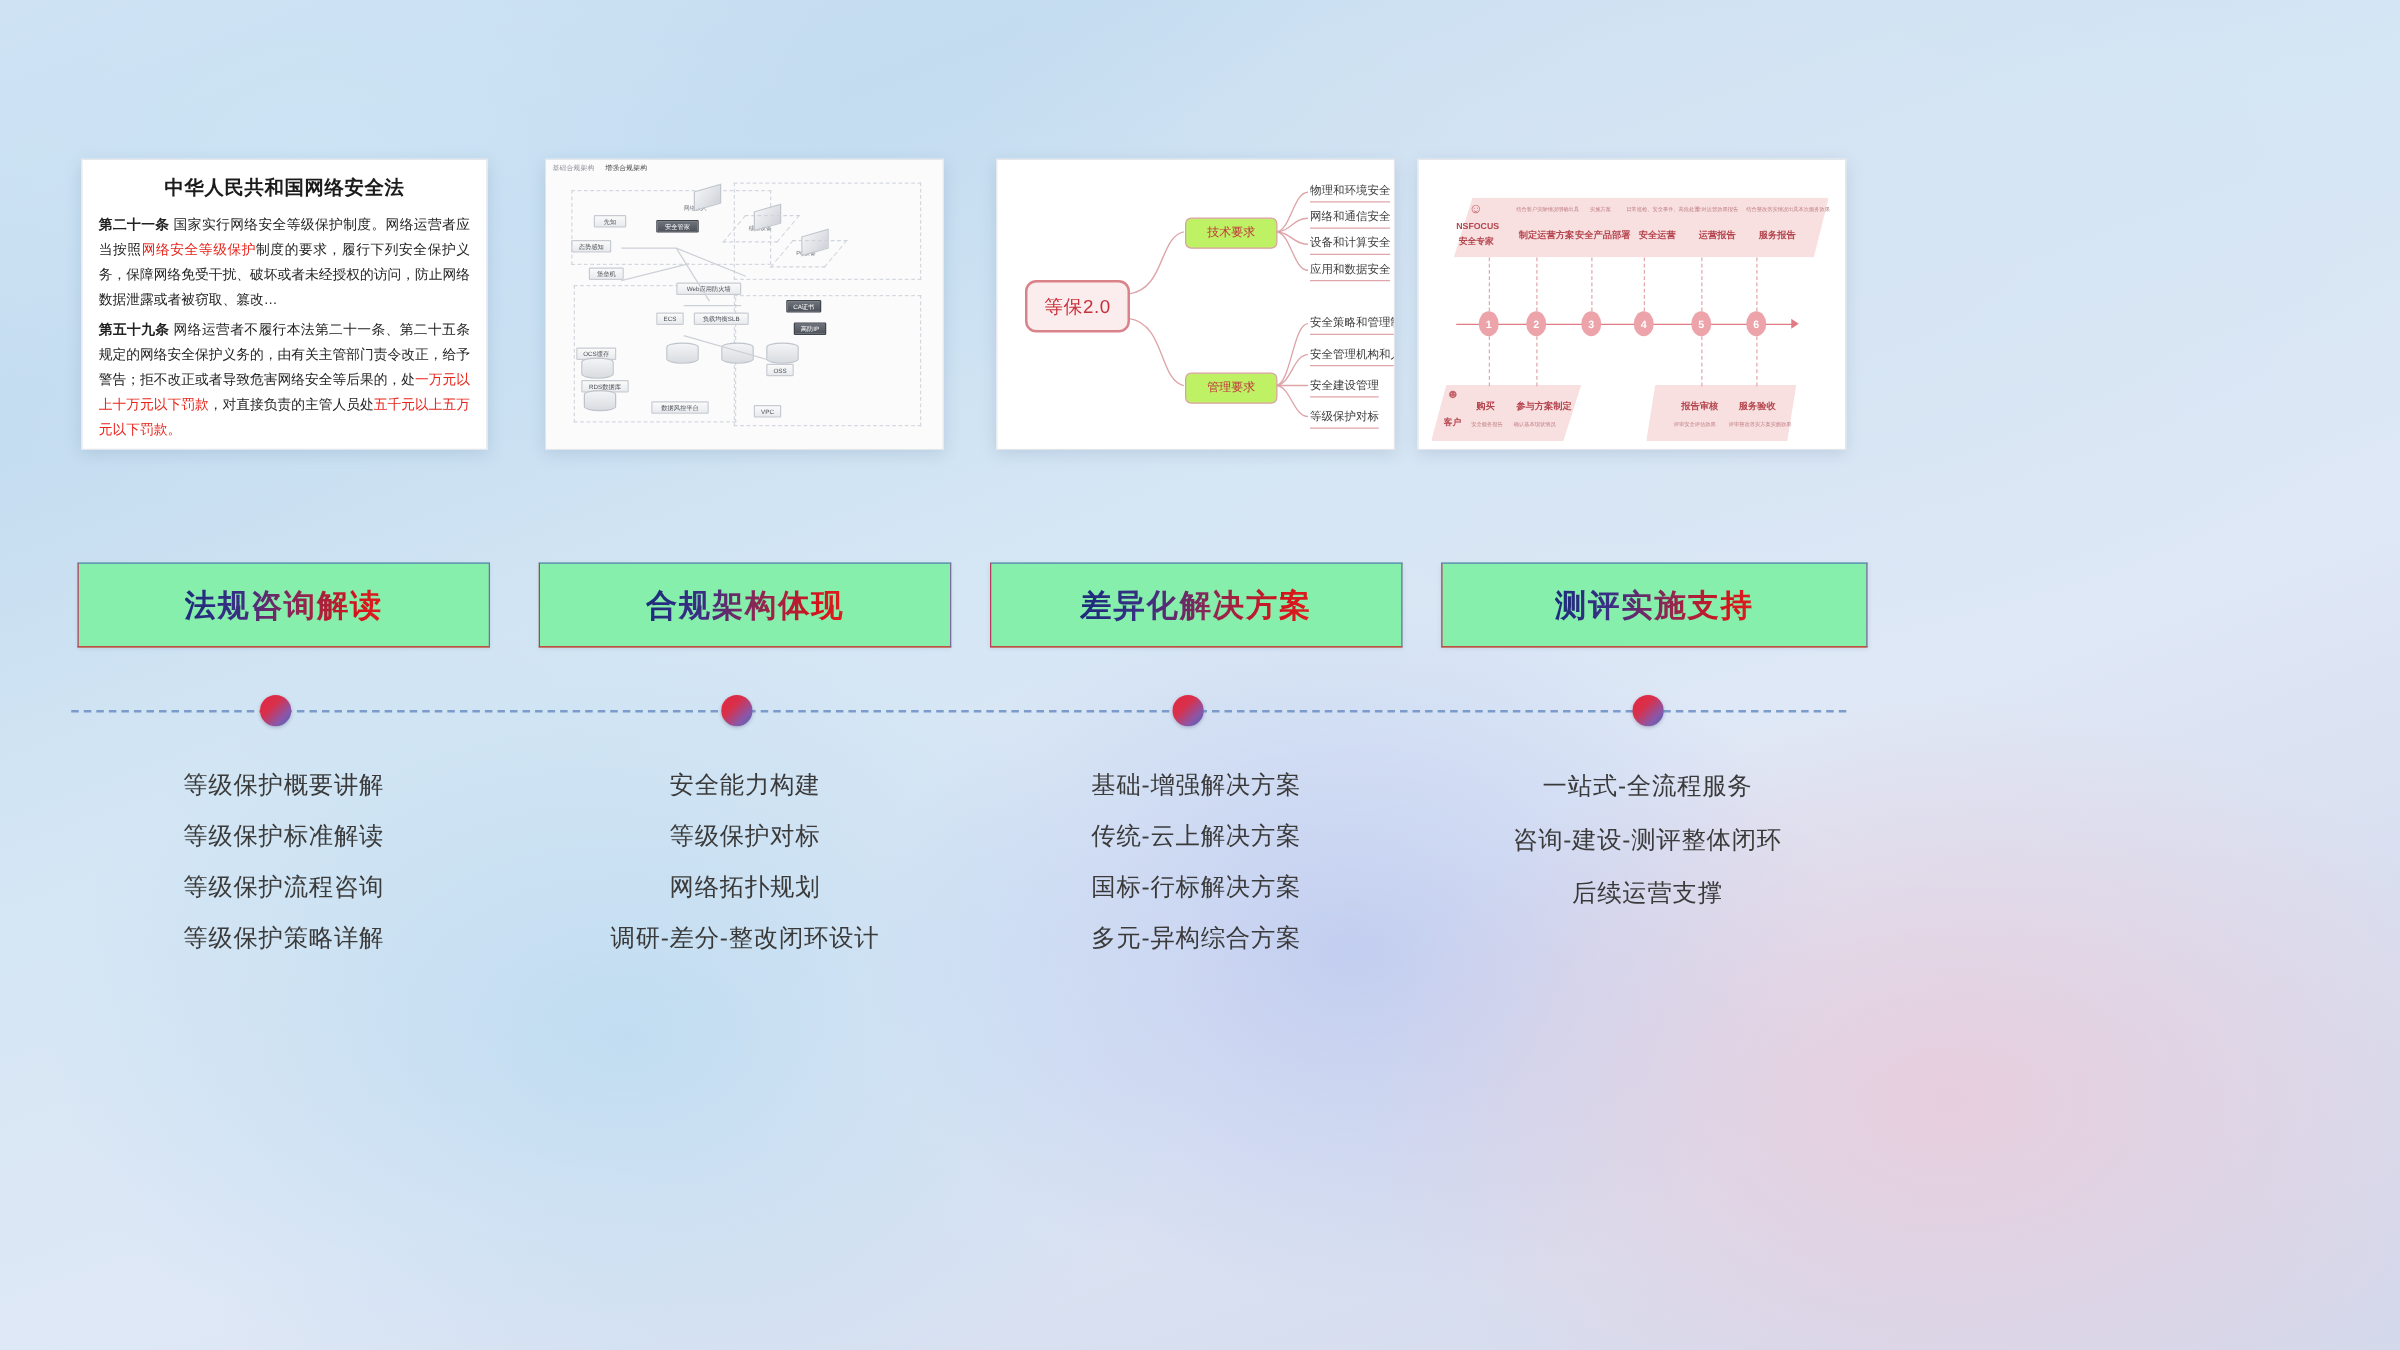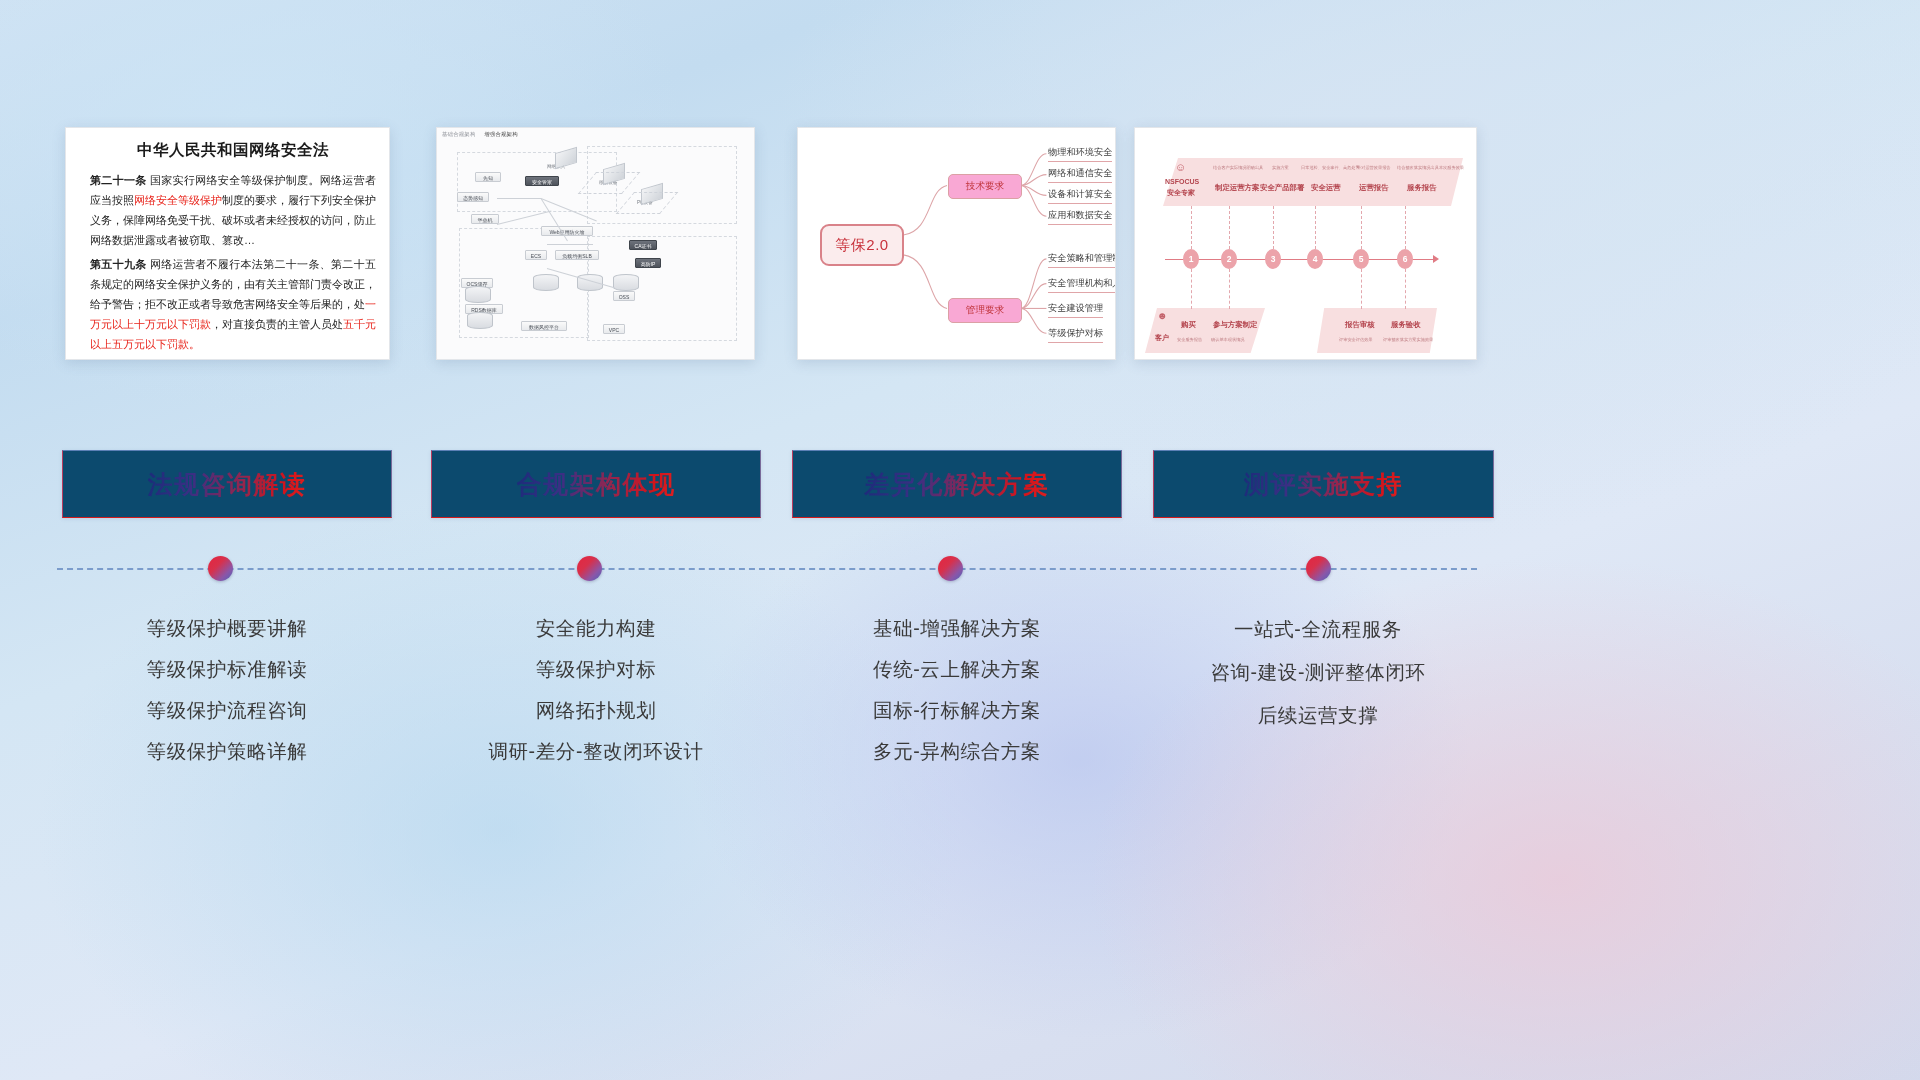--- a/index.html
+++ b/index.html
@@ -23,21 +23,21 @@
     background:#fff; border:1px solid #e3e6ea;
     box-shadow:0 3px 12px rgba(70,100,140,0.18);
     overflow:hidden;
   }
   #card1 { left:65px;   width:325px; }
   #card2 { left:436px;  width:319px; }
   #card3 { left:797px;  width:319px; }
   #card4 { left:1134px; width:343px; }
 
   
-  .law { padding:12px 13px 8px 24px; }
+  .law { padding:12px 13px 8px 13px; }
   .law-title { text-align:center; font-weight:bold; font-size:15.5px; color:#1b1b1b;
                letter-spacing:.5px; margin-bottom:9px; }
   .law-p { font-size:11px; line-height:1.82; color:#222; text-align:justify; }
   .law-p b { font-weight:bold; }
   .law-p .rd { color:#e8231a; }
   .law-p.second { margin-top:4px; }
 
   
   .arch { position:relative; width:100%; height:100%; background:#fbfbfc; }
   .arch-tabs { position:absolute; top:3px; left:5px; font-size:5.4px; color:#8e9198; letter-spacing:.2px;}
@@ -58,21 +58,21 @@
   .a-lbl { position:absolute; font-size:4.6px; color:#767b83; white-space:nowrap; }
   .a-line { position:absolute; background:#cdd1d7; height:1px; transform-origin:left center; }
   .a-dash { position:absolute; border:1px dashed #d5d9df; }
 
   
   .mind { position:relative; width:100%; height:100%; background:#fff; }
   .m-root { position:absolute; left:22px; top:96px; width:84px; height:42px;
             background:#fbeced; border:2.5px solid #d98289; border-radius:9px;
             color:#c8323c; font-size:15px; display:flex; align-items:center;
             justify-content:center; letter-spacing:.5px; }
-  .m-node { position:absolute; width:74px; height:25px; background:#f9a8d4;
+  .m-node { position:absolute; width:74px; height:25px; background:#bef264;
             border:1.4px solid #dba0a4; border-radius:5px; color:#c0343b;
             font-size:9.6px; display:flex; align-items:center; justify-content:center; }
   .m-leaf { position:absolute; color:#3b3b3b; font-size:9.2px; white-space:nowrap;
             padding-bottom:2px; border-bottom:1.3px solid #e0a5a8; }
   .m-svg { position:absolute; inset:0; width:100%; height:100%; }
 
   
   .nsf { position:relative; width:100%; height:100%; background:#fff; }
   .nsf-band { position:absolute; background:#f8dfe0; }
   .nsf-band.top { left:28px; top:30px; width:300px; height:48px;
@@ -89,21 +89,21 @@
              background:#eca3aa; color:#fff; font-size:8.5px; font-weight:bold;
              display:flex; align-items:center; justify-content:center; top:121px; }
   .nsf-t  { position:absolute; font-size:7.4px; color:#b4454e; font-weight:bold; white-space:nowrap; }
   .nsf-s  { position:absolute; font-size:4.2px; color:#c08086; white-space:nowrap; }
   .nsf-vd { position:absolute; width:0; border-left:1px dashed #e3a7ad; }
   .nsf-ico { position:absolute; font-size:11px; color:#c4636c; }
 
   
   .hdr {
     position:absolute; top:450px; height:68px;
-    background:#0c4a6e;
+    background:#86efac;
     border-top:1.4px solid #5b7fb5;
     border-right:1.4px solid #7a6b9a;
     border-bottom:1.8px solid #d51b1b;
     border-left:1.4px solid #b93a5e;
     display:flex; align-items:center; justify-content:center;
     box-shadow:0 1px 4px rgba(60,90,140,0.12);
   }
   .hdr span {
     font-size:25px; font-weight:bold; letter-spacing:1.5px;
     background:linear-gradient(100deg,#1b2c7a 0%,#3a2f84 28%,#93264f 58%,#d3141b 85%,#e02020 100%);

